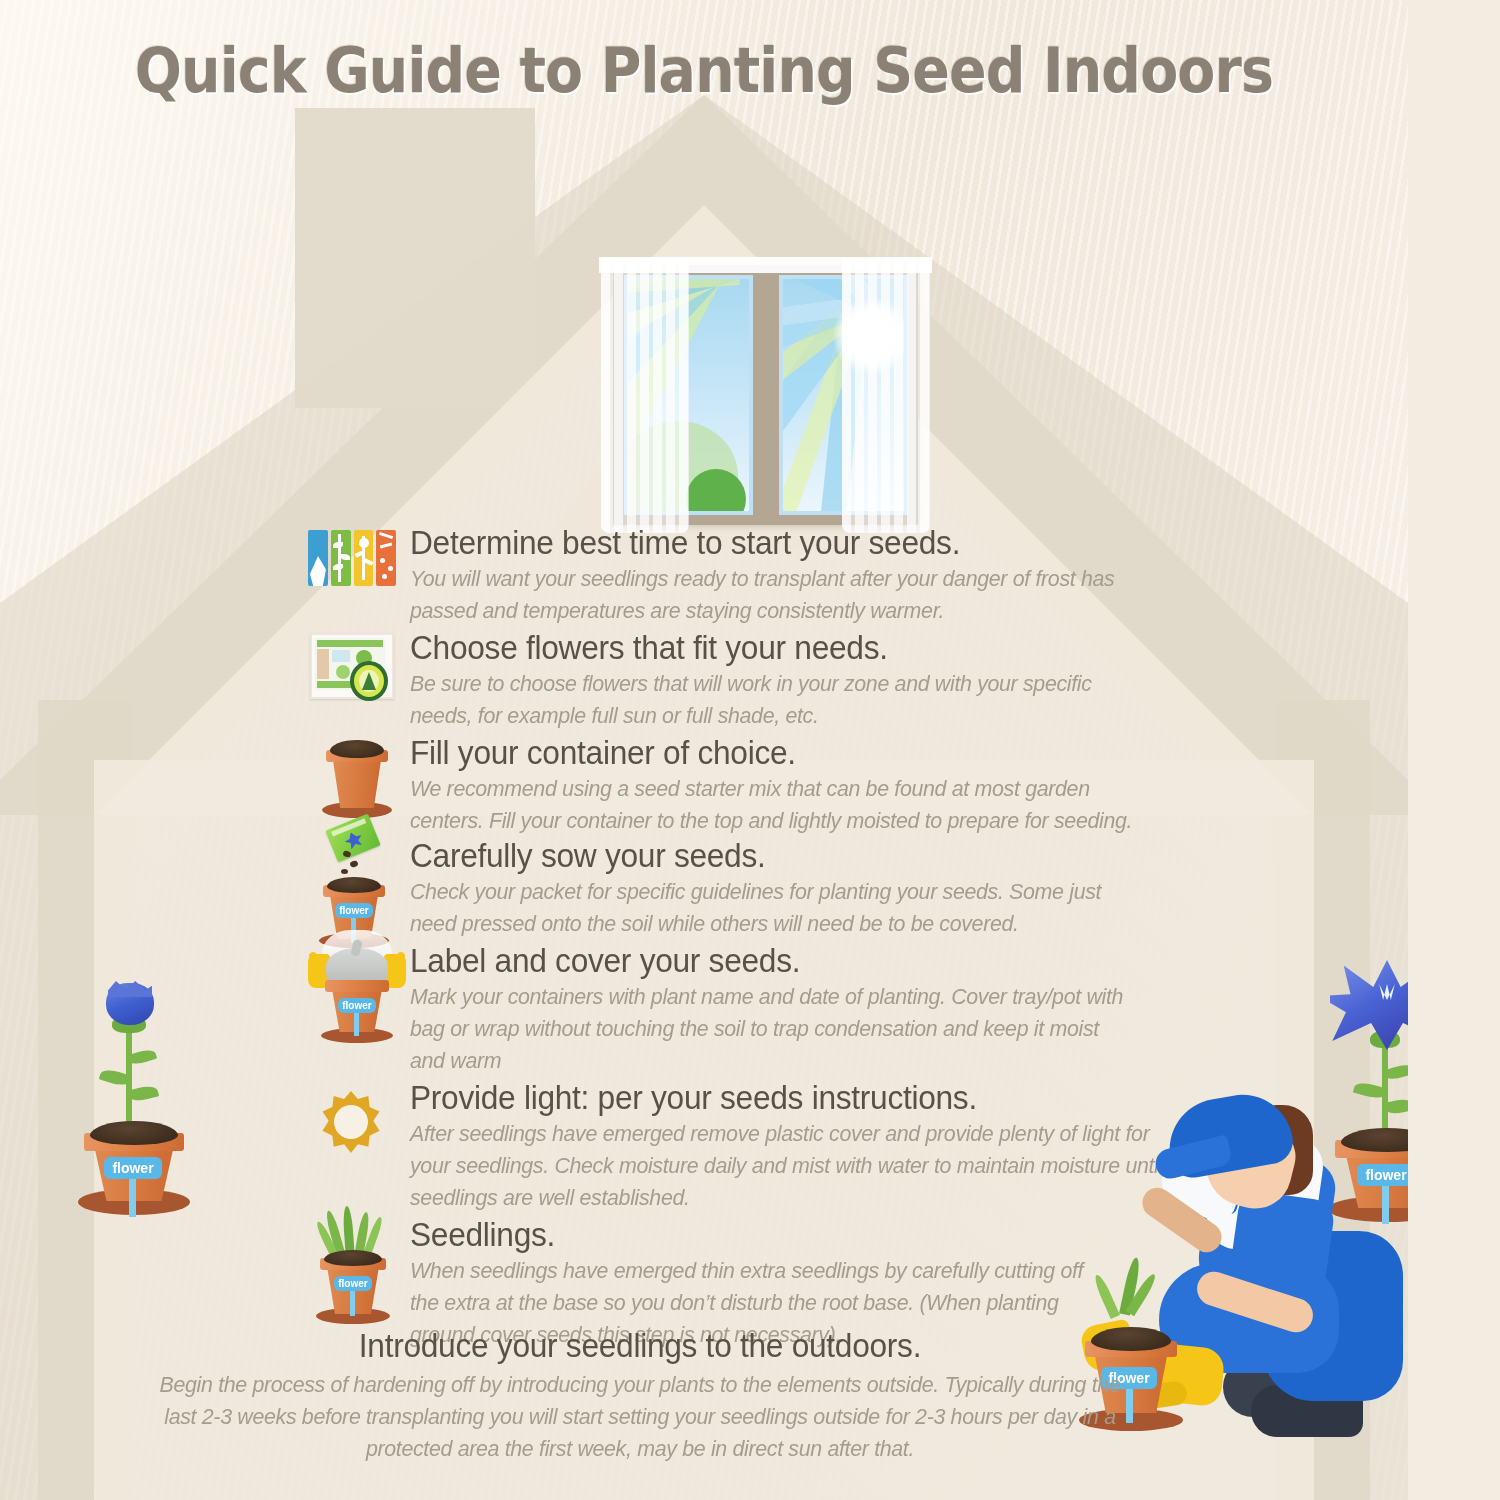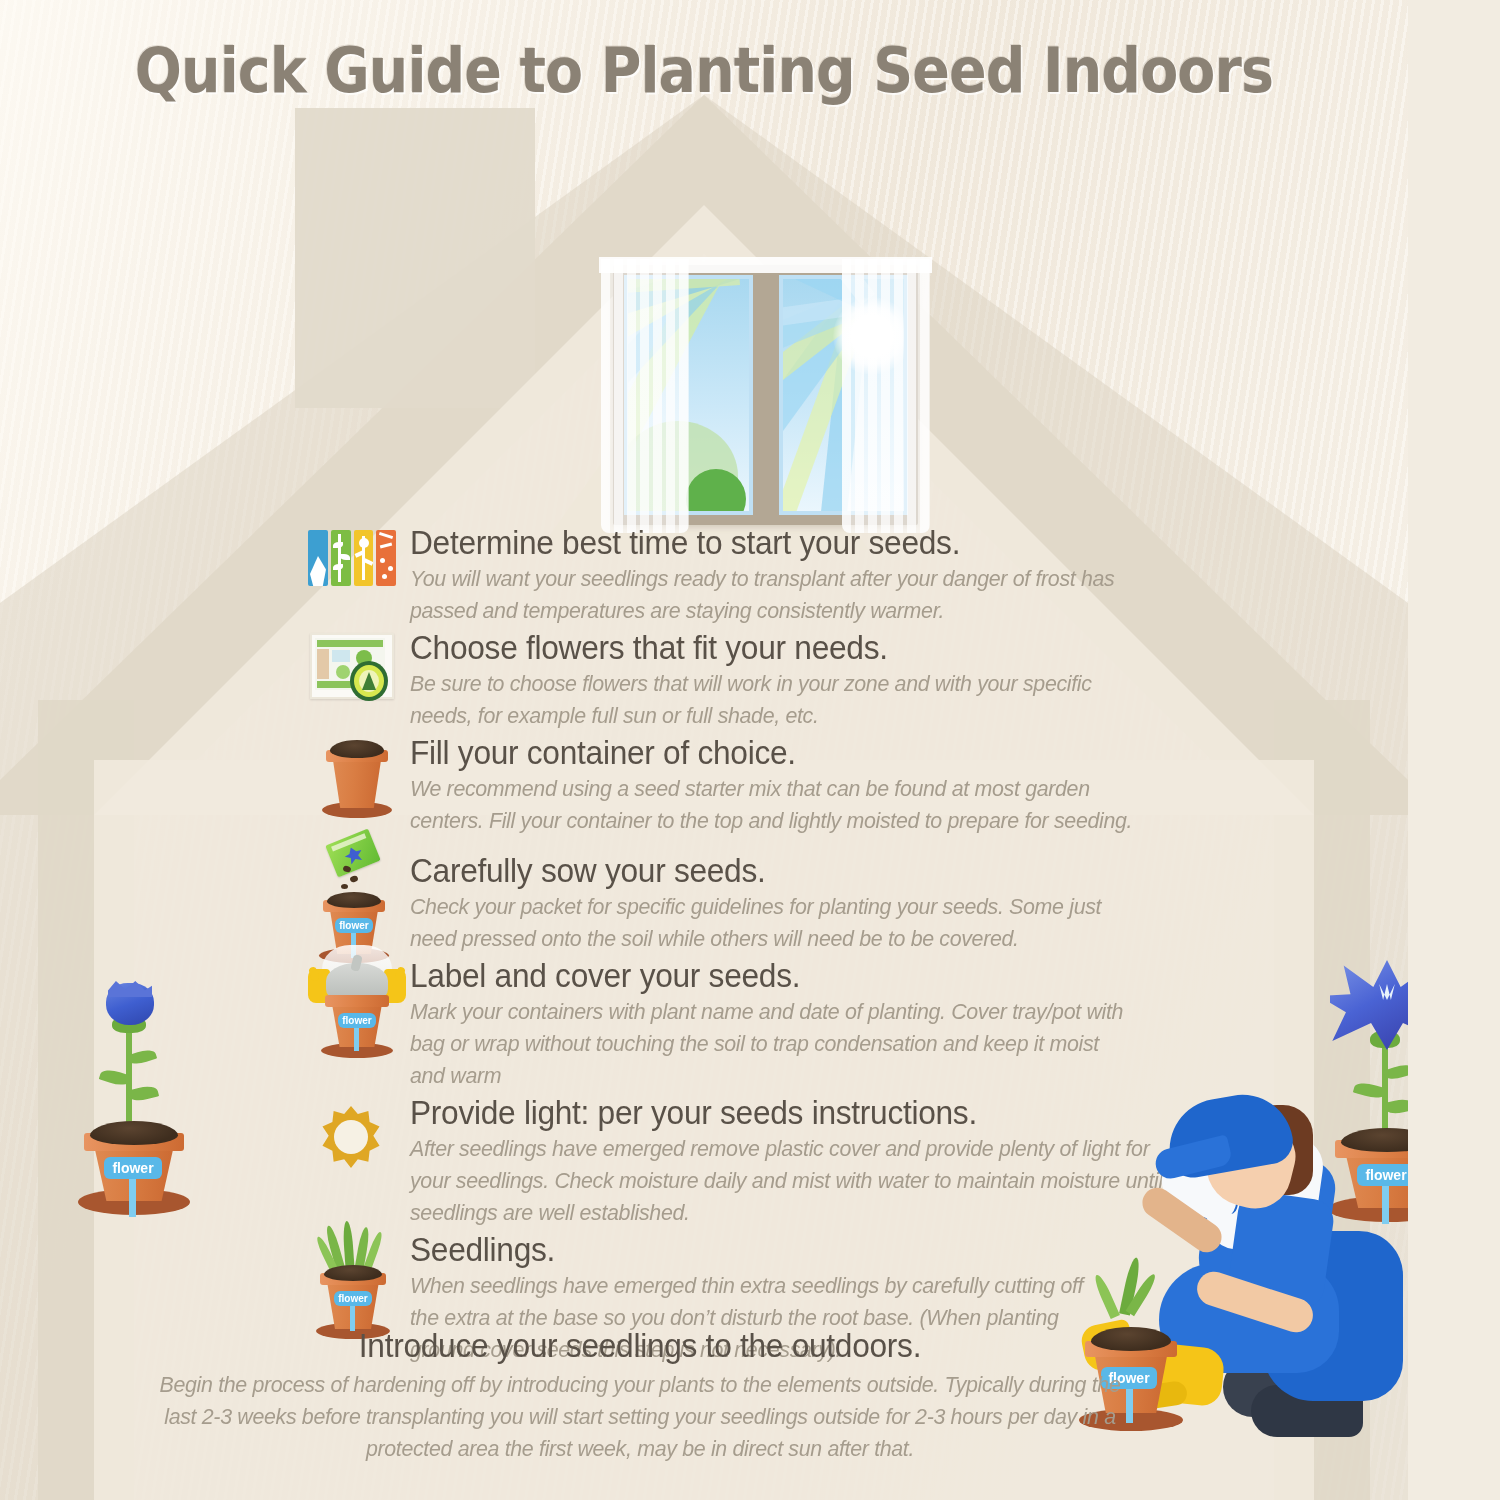--- a/index.html
+++ b/index.html
@@ -288,21 +288,21 @@
           <div style="position:absolute;left:53px;top:39px;width:20px;height:22px;border-radius:50%;background:#eef4b8;"></div>
           <div style="position:absolute;left:56px;top:41px;width:14px;height:18px;background:#3f7f35;clip-path:polygon(50% 0%,100% 100%,0% 100%);"></div>
         </div>
       </div>
       <div class="step-text">
         <div class="step-h">Choose flowers that fit your needs.</div>
         <div class="step-b" style="max-width:735px;">Be sure to choose flowers that will work in your zone and with your specific needs, for example full sun or full shade, etc.</div>
       </div>
     </div>
 
-    <div class="step" style="margin-bottom:15px;">
+    <div class="step" style="margin-bottom:0;">
       <div class="step-icon">
         <div class="pot" style="top:2px;left:16px;width:70px;height:84px;">
           <div class="saucer" style="left:0;top:66px;width:70px;height:16px;"></div>
           <div class="body" style="left:7px;top:20px;width:56px;height:52px;"></div>
           <div class="rim" style="left:4px;top:14px;width:62px;height:12px;"></div>
           <div class="soil" style="left:8px;top:4px;width:54px;height:18px;"></div>
         </div>
       </div>
       <div class="step-text">
         <div class="step-h">Fill your container of choice.</div>

